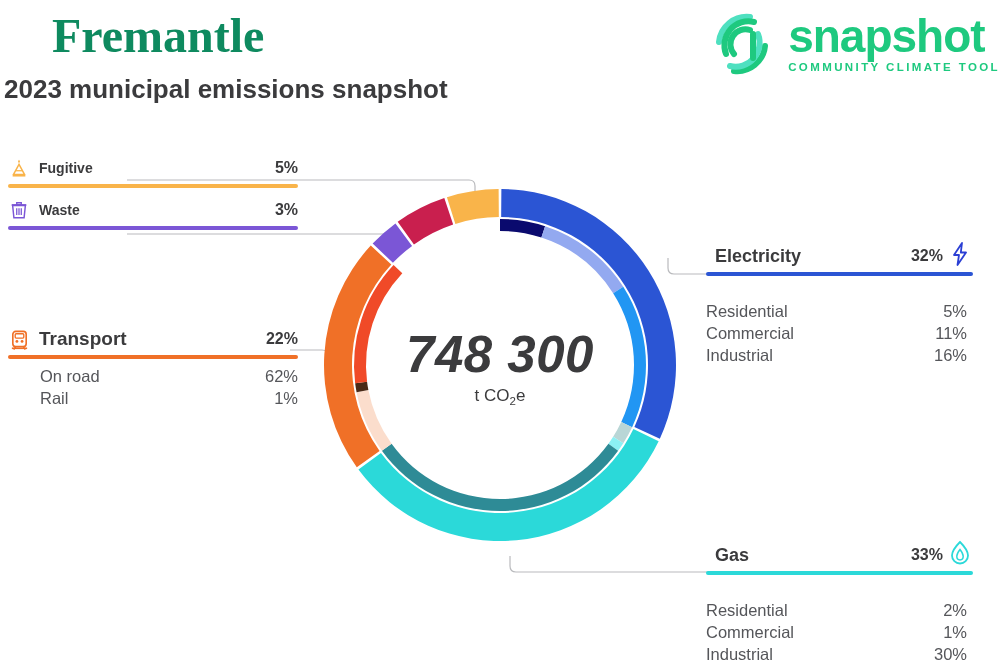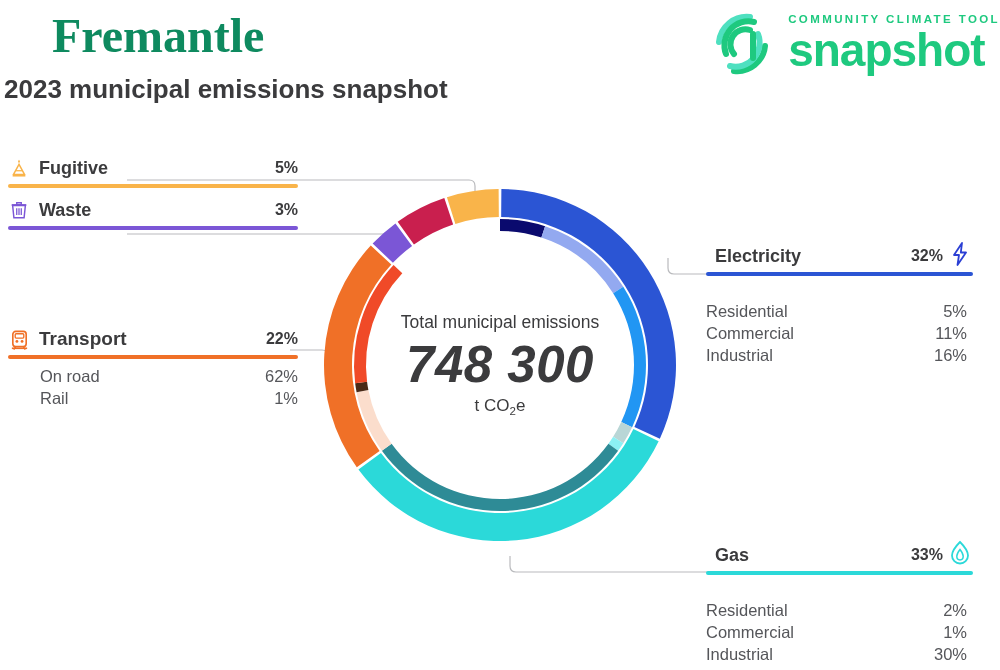--- a/index.html
+++ b/index.html
@@ -38,21 +38,21 @@
   .sub-row{display:flex;font-size:16.5px;line-height:22px;color:#55565a;}
   .sub-row .sub-name{white-space:nowrap;}
   .sub-row .sub-val{margin-left:auto;}
 
   
   #legend-fugitive{left:8px;top:155px;width:290px;}
   #legend-waste{left:8px;top:197px;width:290px;}
   #legend-transport{left:8px;top:326px;width:290px;}
   #legend-transport .legend-name{font-size:19px;}
   #legend-transport .sub-list{padding-left:32px;width:258px;}
-  #legend-fugitive .legend-name,#legend-waste .legend-name{font-size:18px;}
+  #legend-fugitive .legend-name,#legend-waste .legend-name{font-size:14px;}
 
   
   #legend-electricity{left:706px;top:243px;width:267px;}
   #legend-gas{left:706px;top:542px;width:267px;}
   #legend-electricity .sub-list,#legend-gas .sub-list{width:261px;margin-top:24px;}
   .legend-right .legend-head{padding-right:30px;}
   .right-icon{position:absolute;right:0px;top:-2px;width:26px;height:26px;}
 
   
   .connector{position:absolute;}
@@ -86,22 +86,22 @@
           <path d="M44 9 A28 28 0 0 0 13 34" stroke="#4fe0c0" stroke-width="6"></path>
           <path d="M48 14 A24 24 0 0 0 20 46" stroke="#1ec97f" stroke-width="6"></path>
           <path d="M44 22 A15 15 0 0 0 28 46" stroke="#1ec97f" stroke-width="6"></path>
           <path d="M28 63 A28 28 0 0 0 59 38" stroke="#1ec97f" stroke-width="6"></path>
           <path d="M24 58 A24 24 0 0 0 52 26" stroke="#4fe0c0" stroke-width="6"></path>
           <path d="M47 26 L47 50" stroke="#1ec97f" stroke-width="6"></path>
         </g>
       </svg>
     </div>
     <div id="logo-text-wrap">
+      <div id="logo-word">snapshot</div>
       <div id="logo-tag">COMMUNITY CLIMATE TOOL</div>
-      <div id="logo-word">snapshot</div>
     </div>
   </div>
 
   <div class="connector" style="left:127px;top:178px;">
     <svg width="352" height="18" viewBox="0 0 352 18">
       <path d="M0 2 H342 Q348 2 348 8 V18" fill="none" stroke="#b9babd" stroke-width="1.2"></path>
     </svg>
   </div>
   <div class="connector" style="left:127px;top:232px;">
     <svg width="265" height="16" viewBox="0 0 265 16">
@@ -141,21 +141,20 @@
           <path d="M312.1047496600388 242.16377656850062 A146 146 0 0 1 303.2718771232942 258.2307120669335 L293.13994201727 251.80079052718557 A134 134 0 0 0 301.24682503044664 237.05442506971974 Z" fill="#B9D6D6"></path>
           <path d="M303.2718771232942 258.2307120669335 A146 146 0 0 1 298.11648117874233 265.8166468347011 L288.40827724624296 258.76322380719137 A134 134 0 0 0 293.13994201727 251.80079052718557 Z" fill="#8CF0F4"></path>
           <path d="M298.11648117874233 265.8166468347011 A146 146 0 0 1 61.883518821257695 265.8166468347011 L71.59172275375705 258.7632238071914 A134 134 0 0 0 288.40827724624296 258.76322380719137 Z" fill="#2E8B96"></path>
           <path d="M61.883518821257695 265.8166468347011 A146 146 0 0 1 36.58606139361146 207.3576719295158 L48.373508402355725 205.1090961544871 A134 134 0 0 0 71.59172275375705 258.7632238071914 Z" fill="#FBDDCC"></path>
           <path d="M36.58606139361146 207.3576719295158 A146 146 0 0 1 35.15125360808625 198.29865210038847 L47.05663002385998 196.7946532976168 A134 134 0 0 0 48.373508402355725 205.1090961544871 Z" fill="#4A2A17"></path>
           <path d="M35.15125360808625 198.29865210038847 A146 146 0 0 1 73.57058039647389 80.0561225344115 L82.31820392553082 88.27068780555575 A134 134 0 0 0 47.05663002385998 196.7946532976168 Z" fill="#F04A28"></path>
         </g>
     </svg>
   </div>
   <div id="center-label">
-    <div id="center-caption">Total municipal emissions</div>
     <div id="center-value">748 300</div>
     <div id="center-unit"><span>t CO</span><sub>2</sub><span>e</span></div>
   </div>
 
   <div class="legend" id="legend-fugitive">
     <div class="legend-head">
       <span class="legend-icon">
         <svg viewBox="0 0 22 24" width="20" height="22">
           <path d="M11 3 C9.6 4.4 9.6 5.8 11 6.4 C12.4 5.8 12.4 4.4 11 3Z" fill="#F9B44A"></path>
           <path d="M11 8 L5 19 H17 Z" fill="none" stroke="#F9B44A" stroke-width="1.6"></path>

